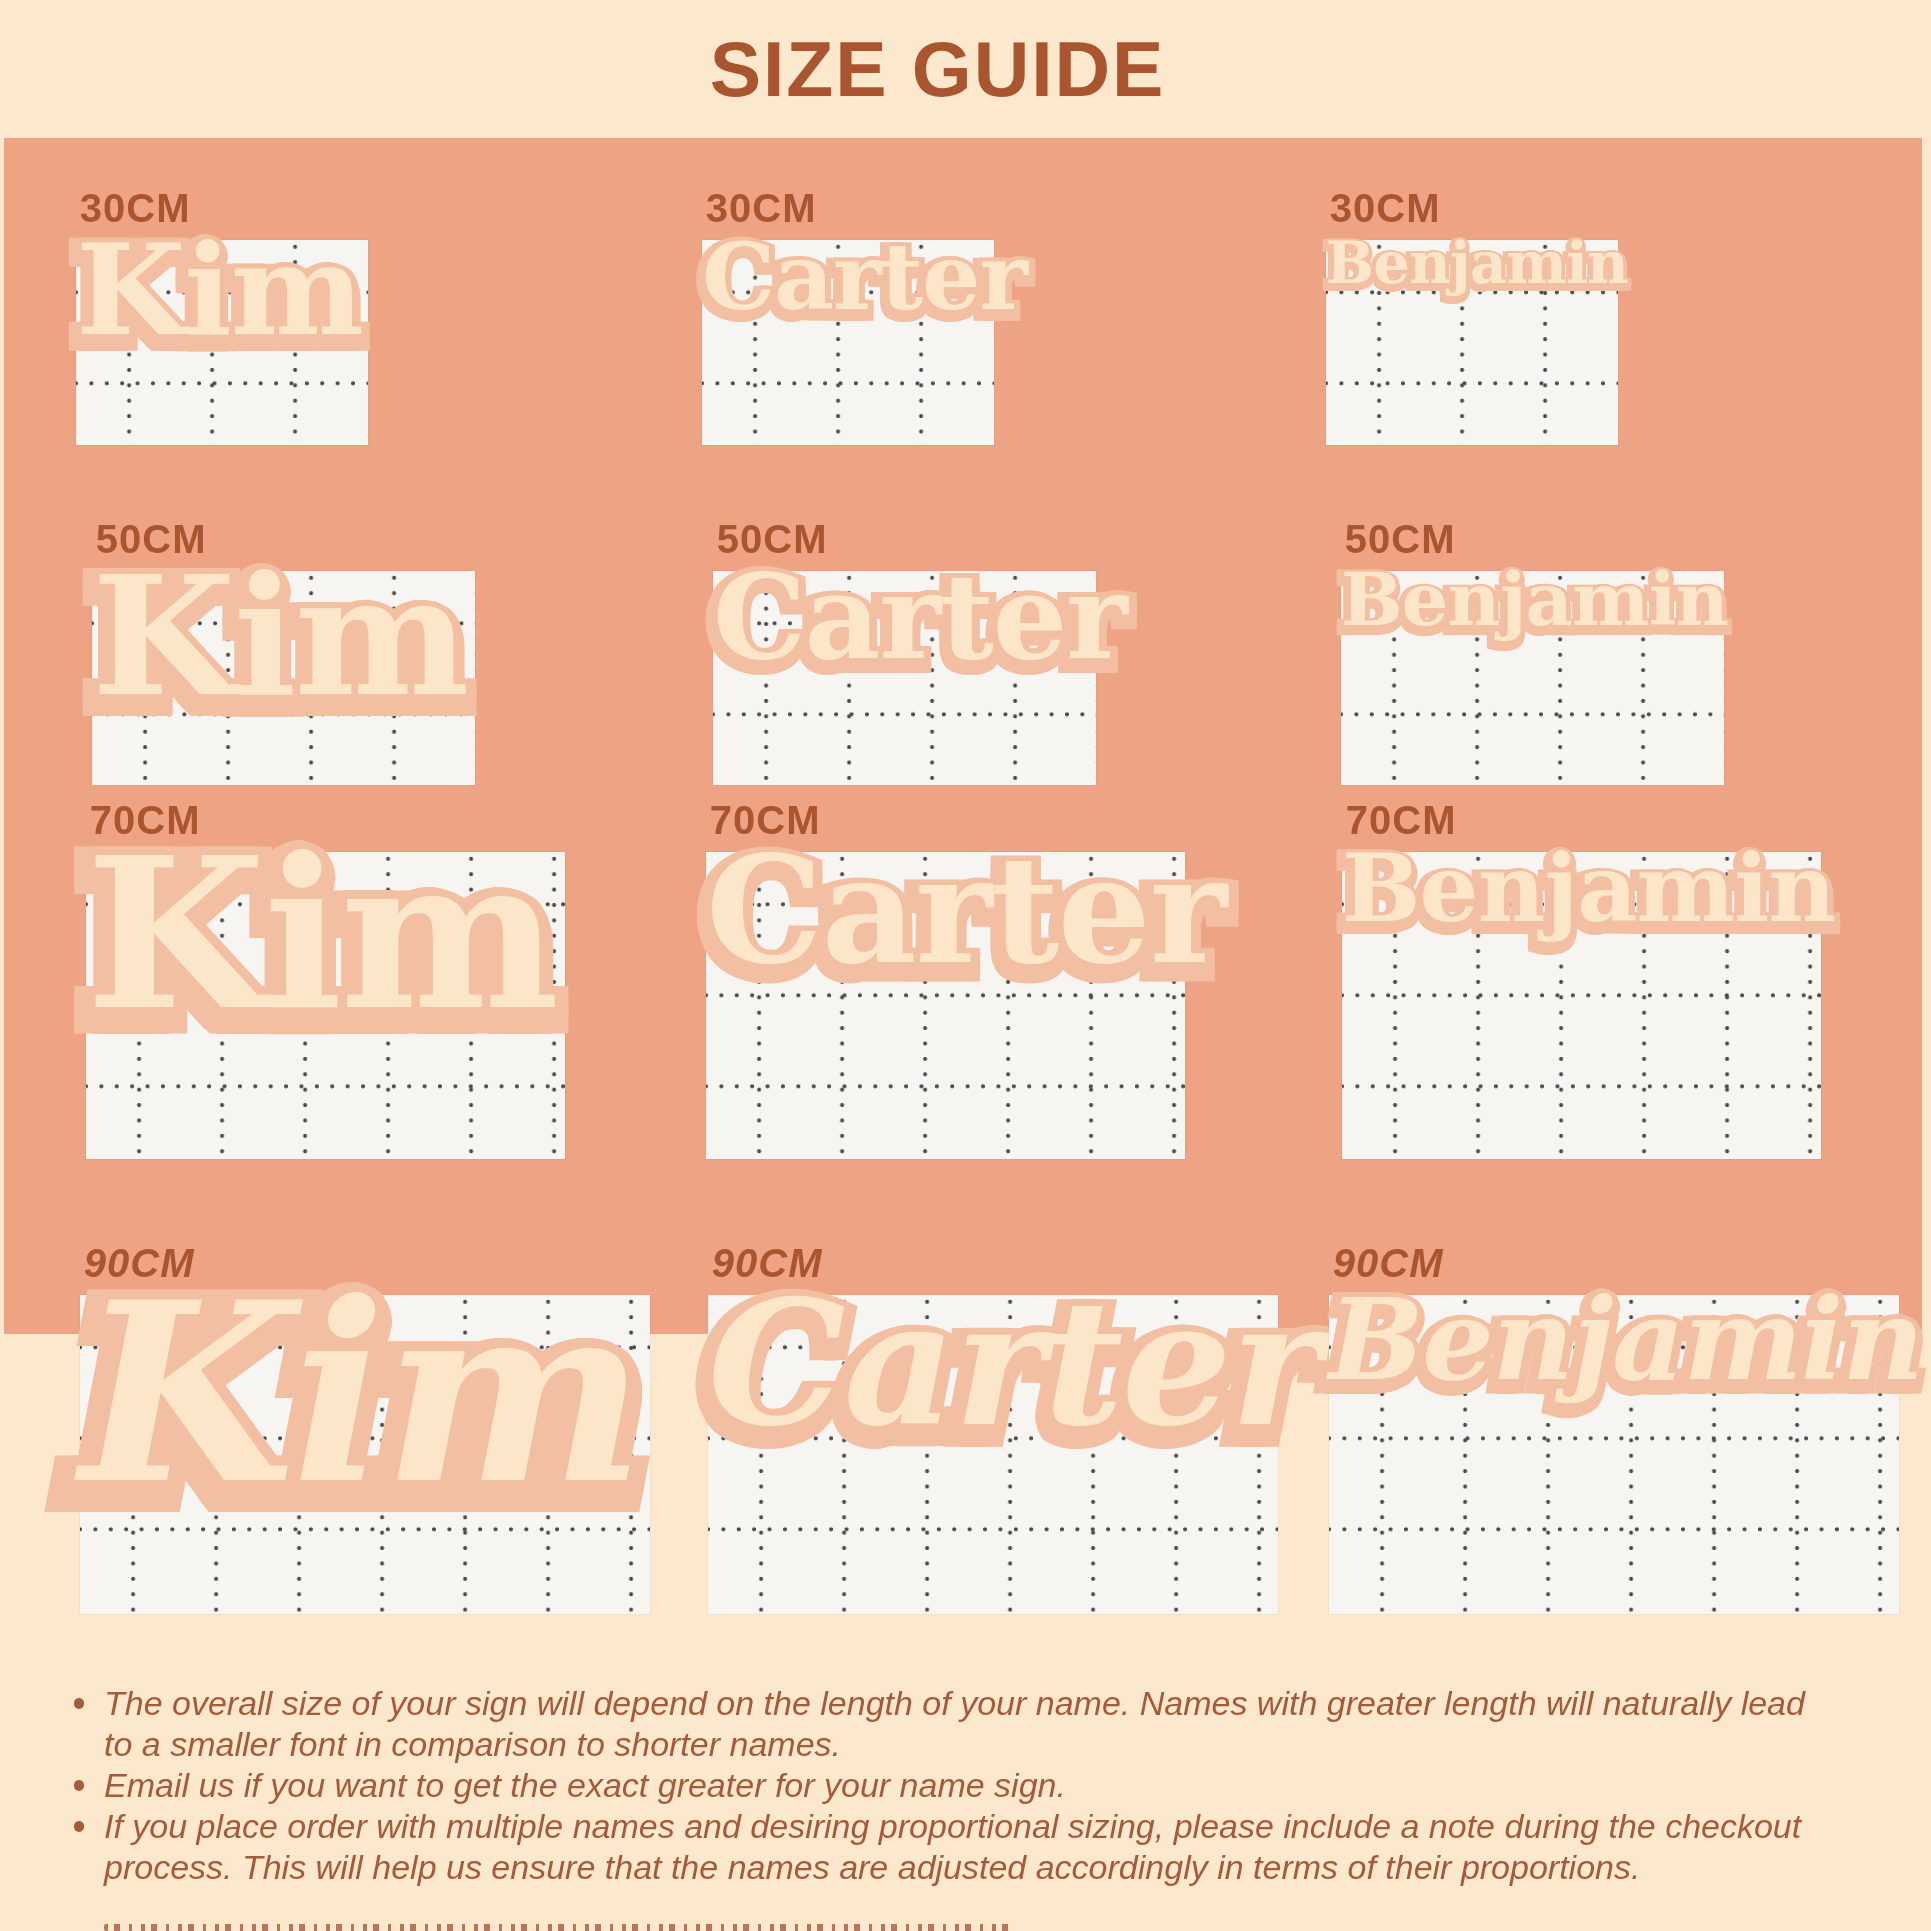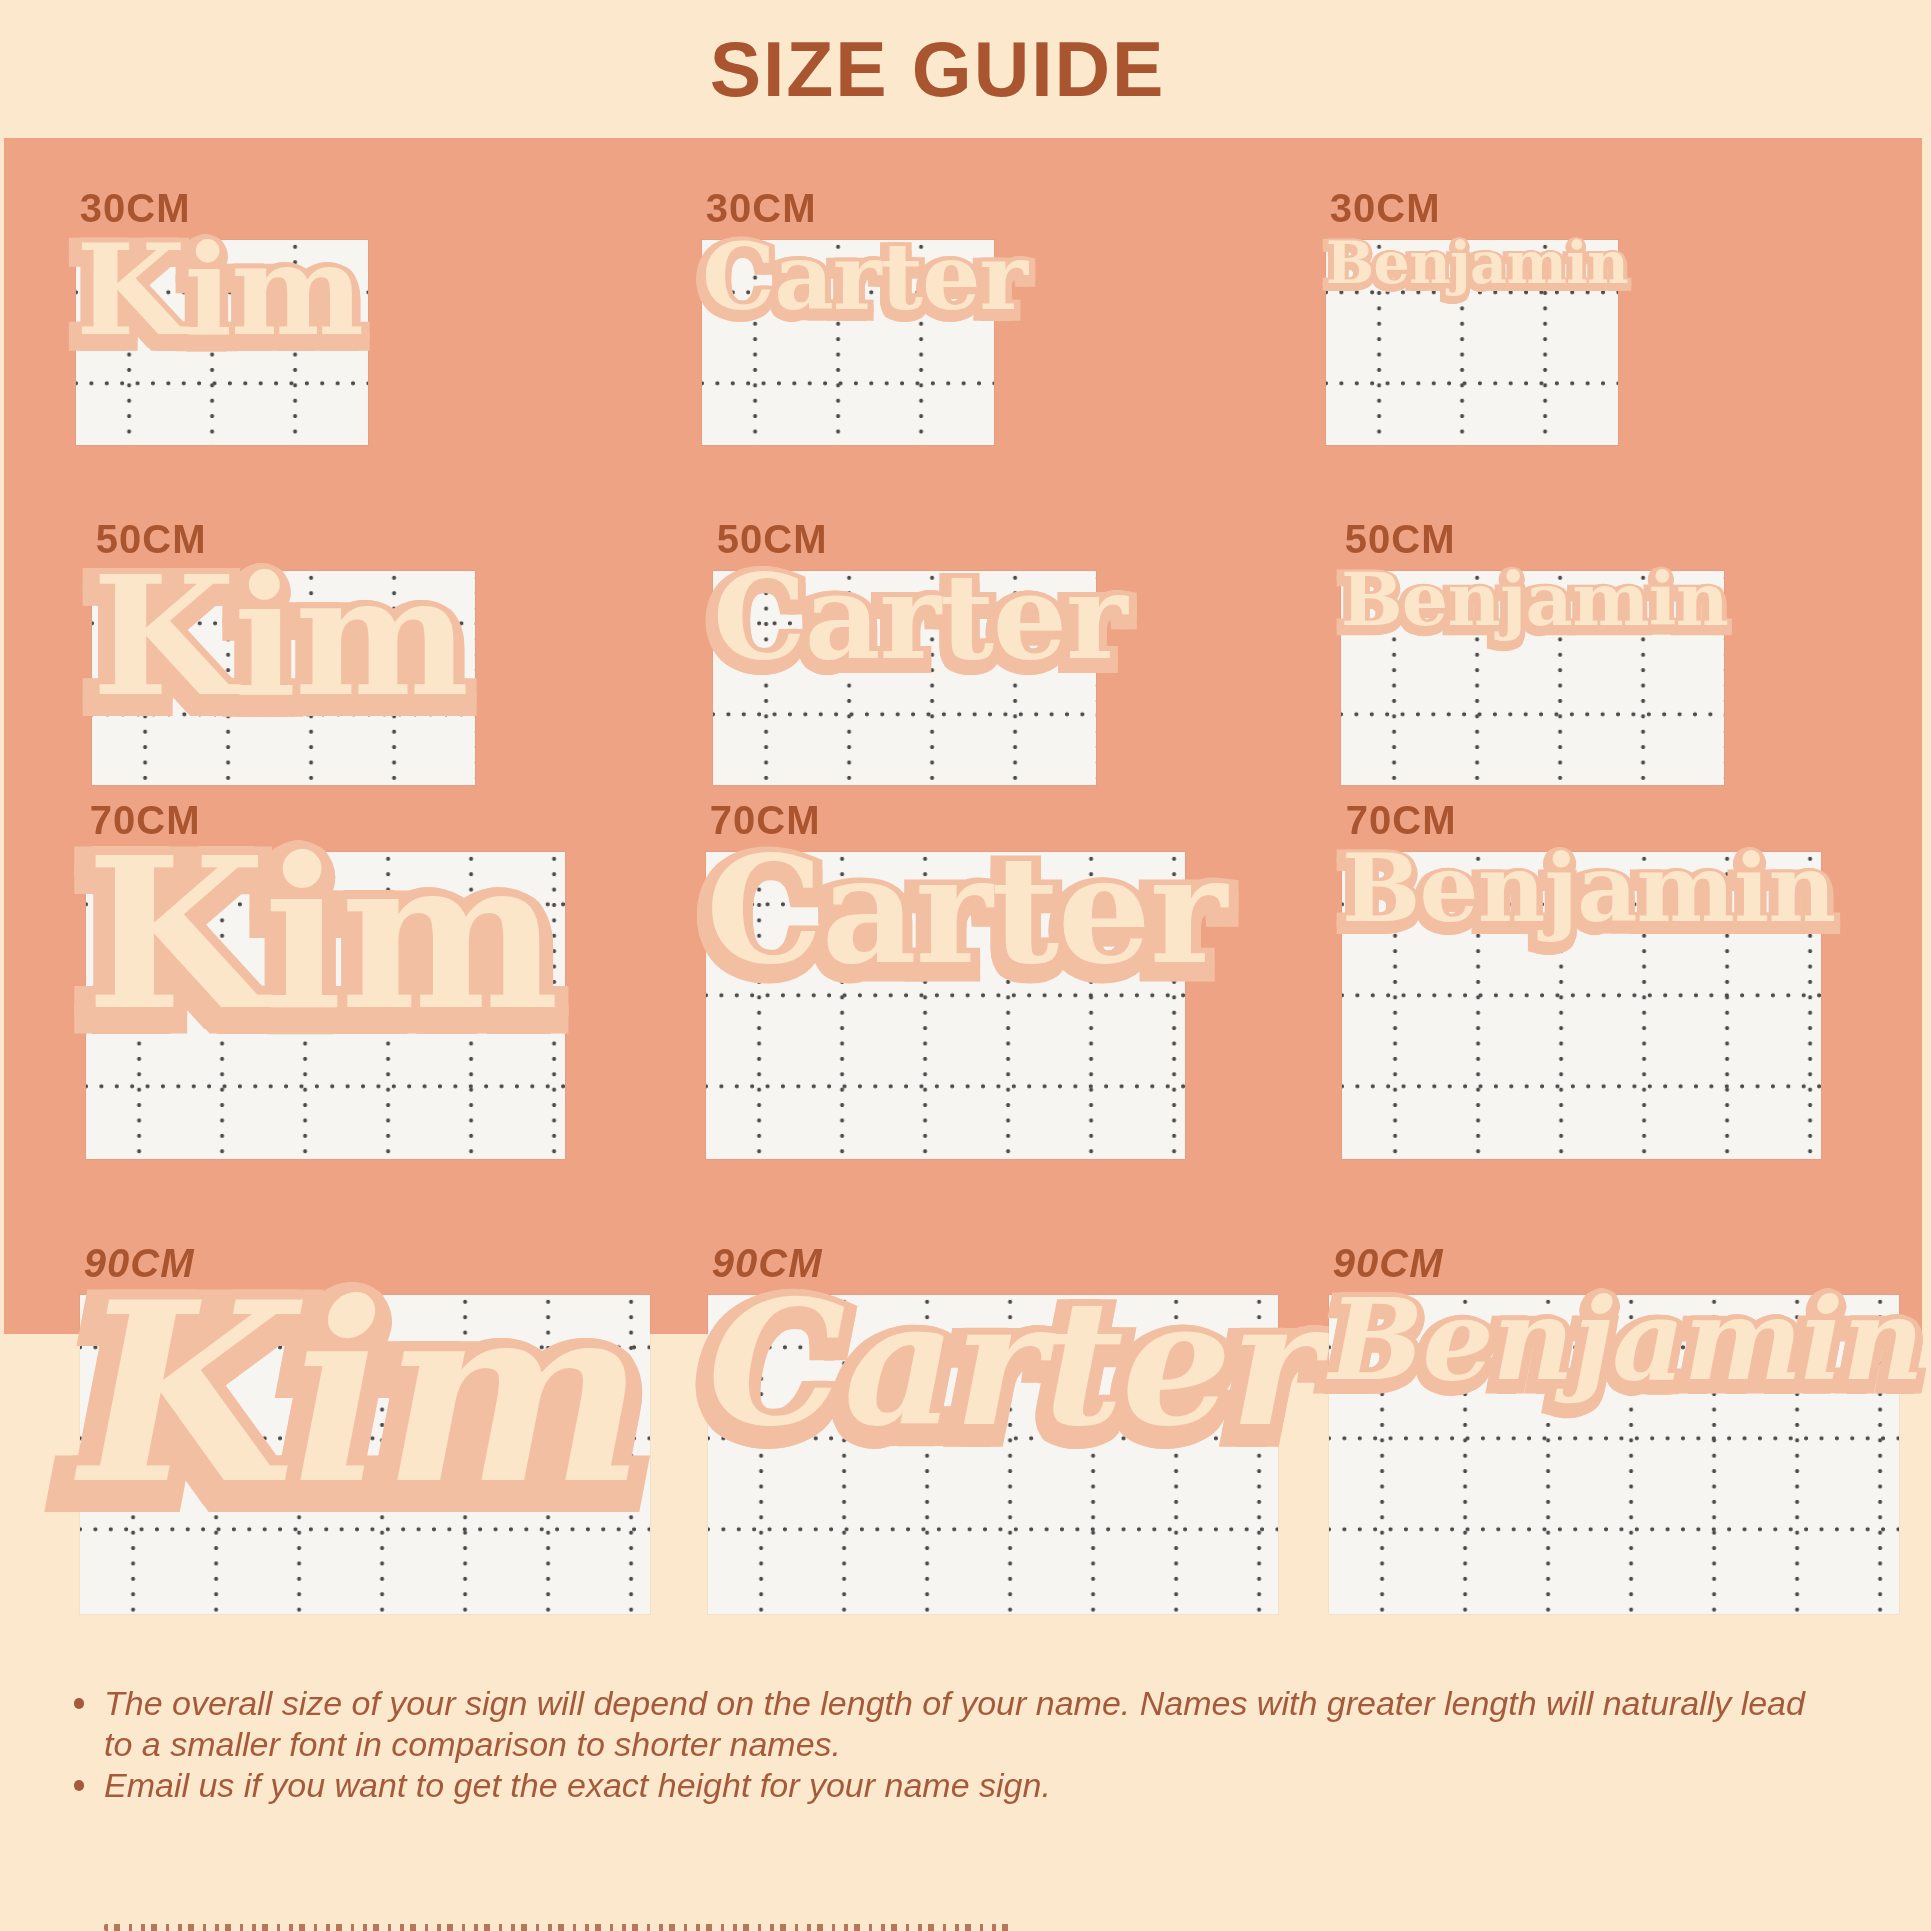--- a/index.html
+++ b/index.html
@@ -197,20 +197,21 @@
       <div class="card">
         <span class="sign-name" data-text="Benjamin">Benjamin</span>
       </div>
     </div>
 
   </div>
 
   <div class="notes">
     <ul>
       <li>The overall size of your sign will depend on the length of your name. Names with greater length will naturally lead to a smaller font in comparison to shorter names.</li>
-      <li>Email us if you want to get the exact height for your name sign.</li>
+      <li>Email us if you want to get the exact greater for your name sign.</li>
+      <li>If you place order with multiple names and desiring proportional sizing, please include a note during the checkout process. This will help us ensure that the names are adjusted accordingly in terms of their proportions.</li>
     </ul>
   </div>
 
   <div class="cut-strip"></div>
 
 </div>
 
 
 </body></html>

